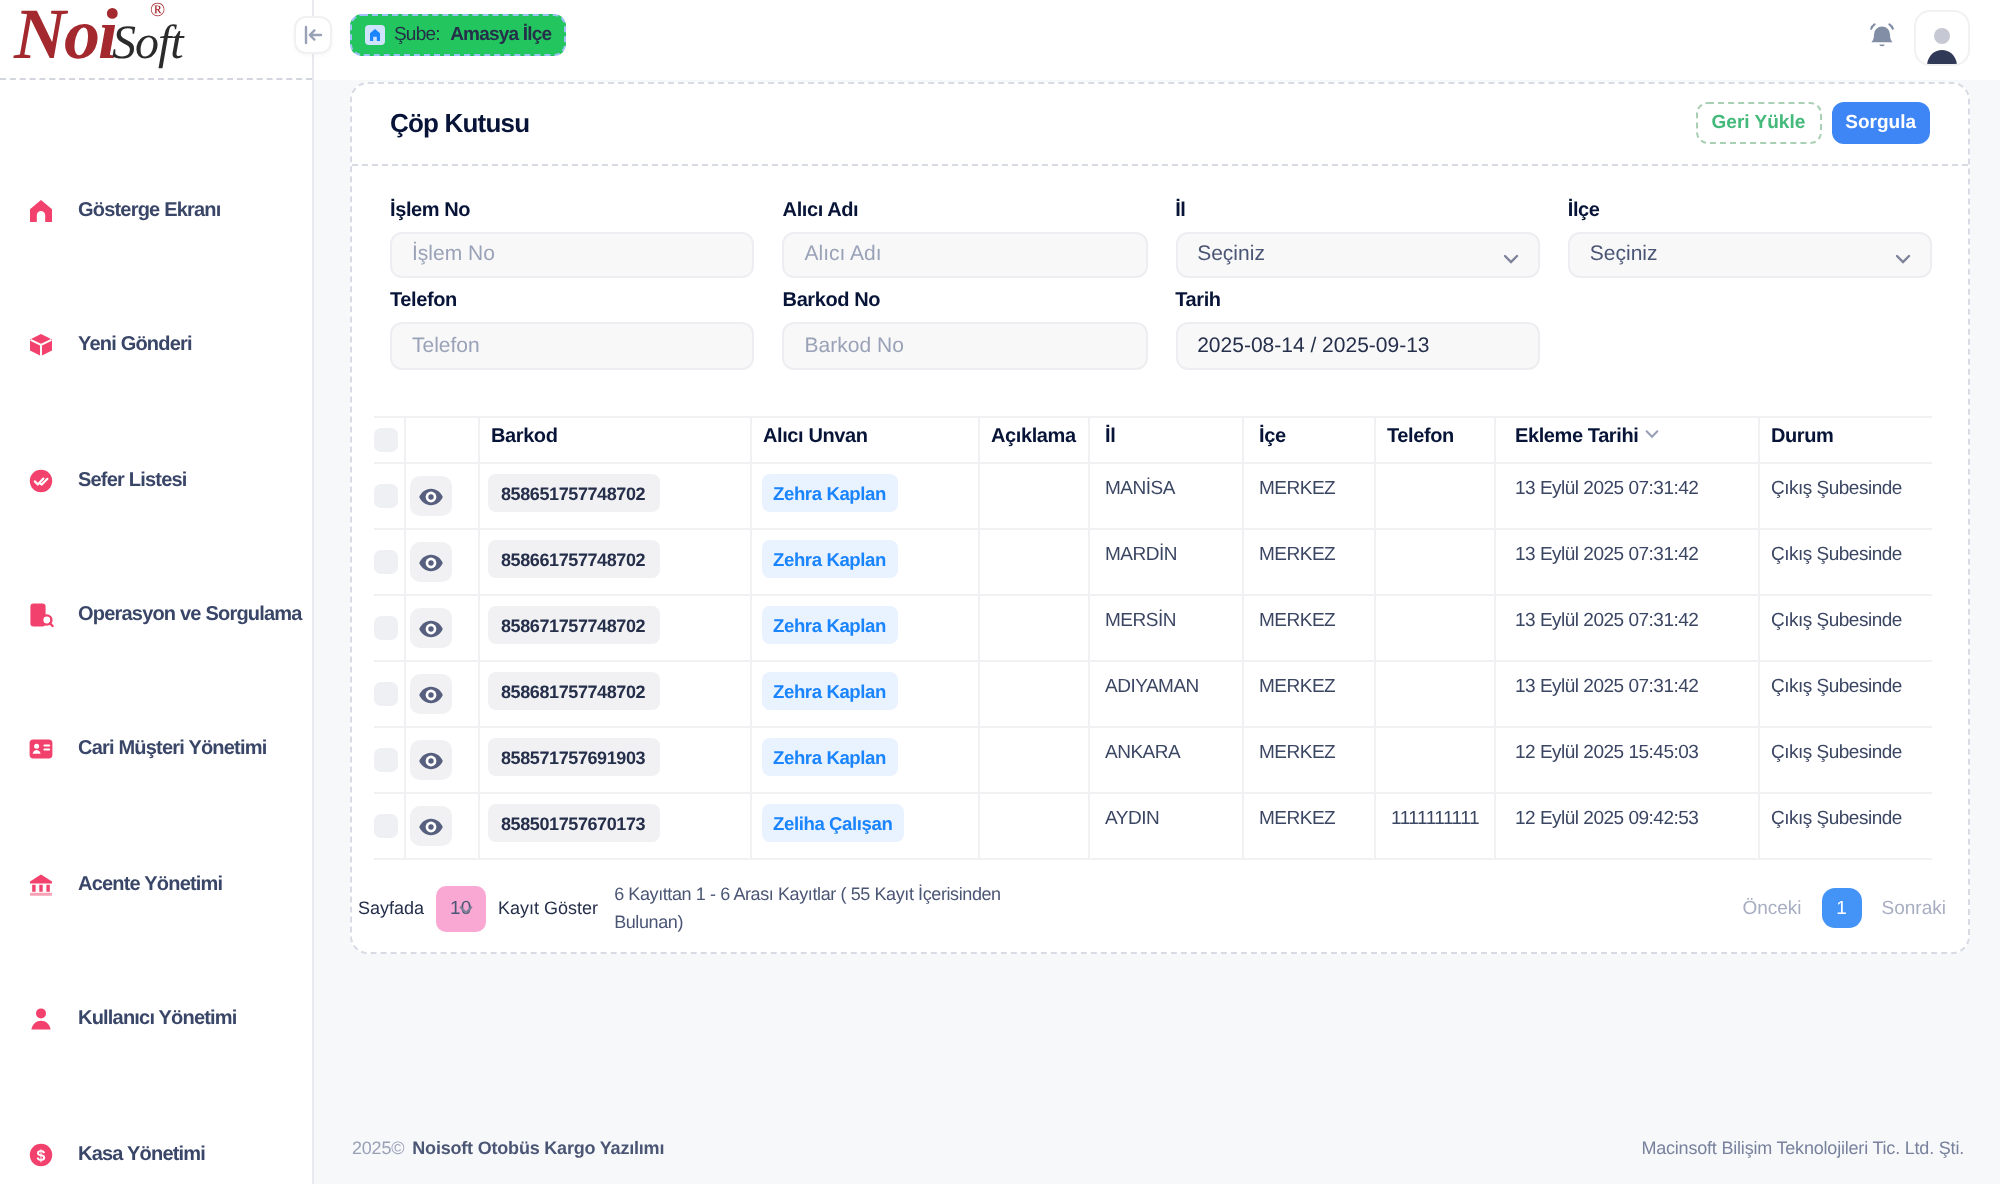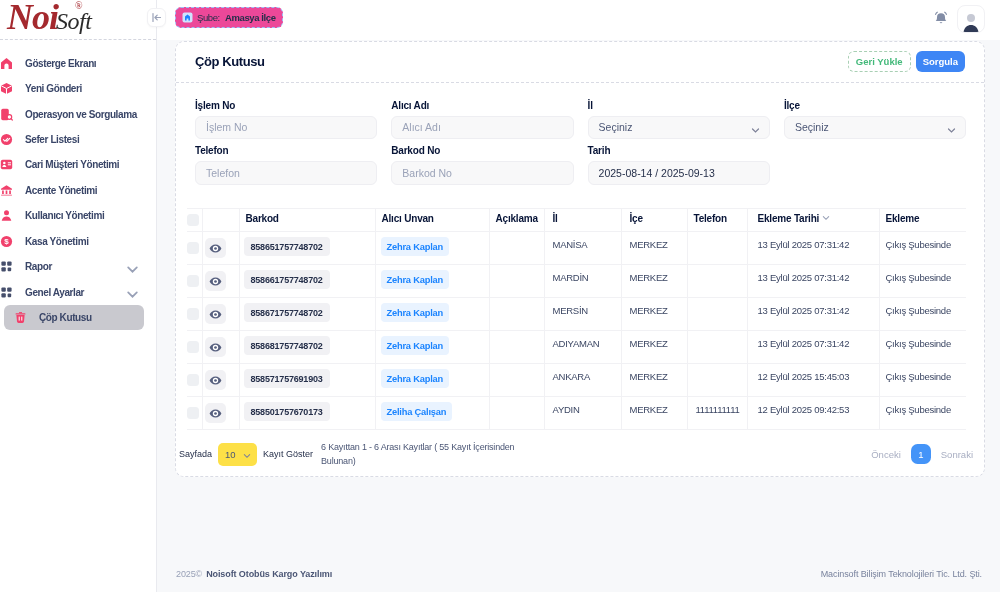--- a/index.html
+++ b/index.html
@@ -7,27 +7,27 @@
   html,body { width:1000px; height:592px; overflow:hidden; }
   body { font-family:"Liberation Sans", sans-serif; background:#f7f8fa; position:relative; }
   .topbar { position:absolute; left:157px; top:0; width:843px; height:40px; background:#fff; }
   .sidebar { position:absolute; left:0; top:0; width:157px; height:592px; background:#fff; border-right:1px solid #e9eaef; z-index:5; }
   .sb-head { height:40px; border-bottom:1px dashed #d4d6df; position:relative; }
   .logo { position:absolute; left:7px; top:-4px; font-family:"Liberation Serif", serif; font-style:italic; white-space:nowrap; }
   .logo .noi { color:#a4292e; font-size:36px; font-weight:bold; letter-spacing:-1px; }
   .logo .soft { color:#2b2b2b; font-size:24px; letter-spacing:-0.5px; margin-left:-2px; }
   .logo .reg { color:#a4292e; font-size:10px; font-style:normal; position:absolute; top:4px; left:68px; }
   .menu { position:absolute; top:50.5px; left:0; width:157px; }
-  .mi { height:25.45px; display:flex; align-items:center; position:relative; }
+  .mi { height:25.45px; display:flex; align-items:center; padding-left:14px; position:relative;margin-top:42px; }
   .mi svg { width:13px; height:13px; flex:0 0 13px; }
   .mi span { margin-left:12px; font-size:10px; font-weight:bold; color:#3a4668; letter-spacing:-0.4px; white-space:nowrap; }
   .mi .chev { position:absolute; right:18px; top:9px; }
   .mi.active { background:#c9c9cf; border-radius:6px; margin:0 13px 0 4px; padding-left:10px; }
   .tgl { position:absolute; left:147px; top:8px; width:19px; height:19px; background:#fff; border:1px solid #f1f1f4; border-radius:6px; z-index:9; display:flex; align-items:center; justify-content:center; box-shadow:0 1px 2px rgba(0,0,0,.03); }
-  .sube { position:absolute; left:175px; top:7px; height:21px; border:1px dashed #9ec1f7; background:#ec4899; border-radius:6px; display:flex; align-items:center; padding:0 6px; font-size:9.5px; letter-spacing:-0.4px; color:#252f4a; z-index:9; }
+  .sube { position:absolute; left:175px; top:7px; height:21px; border:1px dashed #9ec1f7; background:#22c55e; border-radius:6px; display:flex; align-items:center; padding:0 6px; font-size:9.5px; letter-spacing:-0.4px; color:#252f4a; z-index:9; }
   .sube b { margin-left:3px; }
   .sube .sicon { margin-right:4px; }
   .bell { position:absolute; right:51px; top:11px; }
   .avatar { position:absolute; right:15px; top:5px; width:28px; height:28px; border:1px solid #f1f1f4; border-radius:8px; background:#fff; display:flex; align-items:flex-end; justify-content:center; overflow:hidden; }
   
   .card { position:absolute; left:175px; top:40.5px; width:810px; height:436px; background:#fff; border:1px dashed #d9dbe4; border-radius:9px; }
   .card-h { height:41px; border-bottom:1px dashed #d9dbe4; display:flex; align-items:center; padding:0 19px; }
   .card-h h1 { font-size:13px; color:#071437; font-weight:bold; letter-spacing:-0.4px; }
   .btns { margin-left:auto; display:flex; gap:5px; }
   .btn-g { height:21px; padding:0 7px; border:1px dashed #a9cfb4; border-radius:6px; background:#fff; color:#43b97a; font-size:9.5px; font-weight:bold; display:flex; align-items:center; }
@@ -47,21 +47,21 @@
   thead tr { height:23px; border-top:1px solid #f1f1f4; border-bottom:1px solid #f1f1f4; }
   thead th { text-align:left; color:#071437; font-weight:bold; letter-spacing:-0.2px; padding-bottom:4px; }
   tbody tr { height:33px; border-bottom:1px solid #f1f1f4; }
   tbody td { color:#3b4663; letter-spacing:-0.25px; font-size:9.5px; }
   .cb { width:12px; height:12px; background:#eef0f3; border-radius:3.5px; display:inline-block; vertical-align:middle; }
   .eyebtn { width:21px; height:20px; background:#f1f1f4; border-radius:5px; display:flex; align-items:center; justify-content:center; }
   .bdg { display:inline-block; background:#f1f1f4; color:#252f4a; font-weight:bold; border-radius:4px; padding:4.5px 7px; font-size:9px; letter-spacing:-0.2px; }
   .bdgb { display:inline-block; background:#e9f3ff; color:#1b84ff; font-weight:bold; border-radius:4px; padding:4.5px 6px; font-size:9.3px; letter-spacing:-0.2px; }
   
   .pag { display:flex; align-items:center; margin:10px 11px 0 3px; font-size:9px; color:#252f4a; }
-  .psel { width:39px; height:23px; background:#fde047; border-radius:5px; display:flex; align-items:center; padding:0 7px; margin:0 6px; color:#4b5675; position:relative; font-size:9.5px; }
+  .psel { width:25px; height:23px; background:#f9a8d4; border-radius:5px; display:flex; align-items:center; padding:0 7px; margin:0 6px; color:#4b5675; position:relative; font-size:9.5px; }
   .psel .ch { position:absolute; right:6px; top:8px; }
   .pinfo { margin-left:8px; color:#4b5675; line-height:14px; letter-spacing:-0.2px; }
   .pright { margin-left:auto; display:flex; align-items:center; gap:10px; font-size:9.5px; }
   .pgray { color:#a8aec2; }
   .pnum { width:20px; height:20px; background:#4494f8; color:#fff; border-radius:6.5px; display:flex; align-items:center; justify-content:center; }
   .footer { position:absolute; left:176px; top:569px; width:806px; display:flex; font-size:9px; letter-spacing:-0.1px; }
   .footer .l { color:#99a1b7; }
   .footer .n { color:#4b5675; font-weight:bold; margin-left:4px; }
   .footer .r { margin-left:auto; color:#78829d; }
 </style>
@@ -81,32 +81,32 @@
       </div>
       <div class="mi">
         <svg viewBox="0 0 13 13">
           <path d="M6.5 1 12 3.7v5.6L6.5 12 1 9.3V3.7z" fill="#f1416c"></path>
           <path d="M1.3 3.9 6.5 6.5l5.2-2.6M6.5 6.5V12" stroke="#fff" stroke-width="1" fill="none"></path>
         </svg>
         <span>Yeni Gönderi</span>
       </div>
       <div class="mi">
         <svg viewBox="0 0 13 13">
+          <circle cx="6.5" cy="6.5" r="5.6" fill="#f1416c"></circle>
+          <path d="m3.4 6.7 1.5 1.5 2.8-2.9M6.4 8l.5.3 2.8-2.9" stroke="#fff" stroke-width="1.1" fill="none" stroke-linecap="round" stroke-linejoin="round"></path>
+        </svg>
+        <span>Sefer Listesi</span>
+      </div>
+      <div class="mi">
+        <svg viewBox="0 0 13 13">
           <rect x="1.2" y="0.8" width="7.6" height="11.4" rx="1.6" fill="#f1416c"></rect>
           <circle cx="9.4" cy="9" r="2.3" fill="#fff" stroke="#f1416c" stroke-width="1.2"></circle>
           <path d="m11 10.7 1.3 1.3" stroke="#f1416c" stroke-width="1.2" stroke-linecap="round"></path>
         </svg>
         <span>Operasyon ve Sorgulama</span>
-      </div>
-      <div class="mi">
-        <svg viewBox="0 0 13 13">
-          <circle cx="6.5" cy="6.5" r="5.6" fill="#f1416c"></circle>
-          <path d="m3.4 6.7 1.5 1.5 2.8-2.9M6.4 8l.5.3 2.8-2.9" stroke="#fff" stroke-width="1.1" fill="none" stroke-linecap="round" stroke-linejoin="round"></path>
-        </svg>
-        <span>Sefer Listesi</span>
       </div>
       <div class="mi">
         <svg viewBox="0 0 13 13">
           <rect x="0.8" y="1.8" width="11.4" height="9.4" rx="1.8" fill="#f1416c"></rect>
           <circle cx="4.3" cy="5.1" r="1.25" fill="#fff"></circle>
           <path d="M2.3 8.9c.3-1.3 1.1-1.9 2-1.9s1.7.6 2 1.9z" fill="#fff"></path>
           <path d="M8.2 4.8h2.4M8.2 6.8h2.4" stroke="#fff" stroke-width="1" stroke-linecap="round"></path>
         </svg>
         <span>Cari Müşteri Yönetimi</span>
       </div>
@@ -255,21 +255,21 @@
           <th></th>
           <th>Barkod</th>
           <th>Alıcı Unvan</th>
           <th>Açıklama</th>
           <th style="padding-left:8px">İl</th>
           <th style="padding-left:8px">İçe</th>
           <th>Telefon</th>
           <th style="padding-left:10px">Ekleme Tarihi <svg width="8" height="8" viewBox="0 0 9 9" style="vertical-align:0px">
                 <path d="M1.5 3 4.5 6 7.5 3" stroke="#99a1b7" stroke-width="1.2" fill="none" stroke-linecap="round"></path>
               </svg></th>
-          <th>Ekleme</th>
+          <th>Durum</th>
         </tr>
       </thead>
       <tbody id="tbody">
           <tr>
             <td style="padding-left:0"><span class="cb"></span></td>
             <td style="padding-left:2px">
               <div class="eyebtn">
                 <svg width="13" height="13" viewBox="0 0 13 13">
                   <path d="M6.5 2.4C3.7 2.4 1.5 4.4.6 6.5c.9 2.1 3.1 4.1 5.9 4.1s5-2 5.9-4.1C11.5 4.4 9.3 2.4 6.5 2.4z" fill="#565f7e"></path>
                   <circle cx="6.5" cy="6.5" r="2.7" fill="#fff"></circle>

